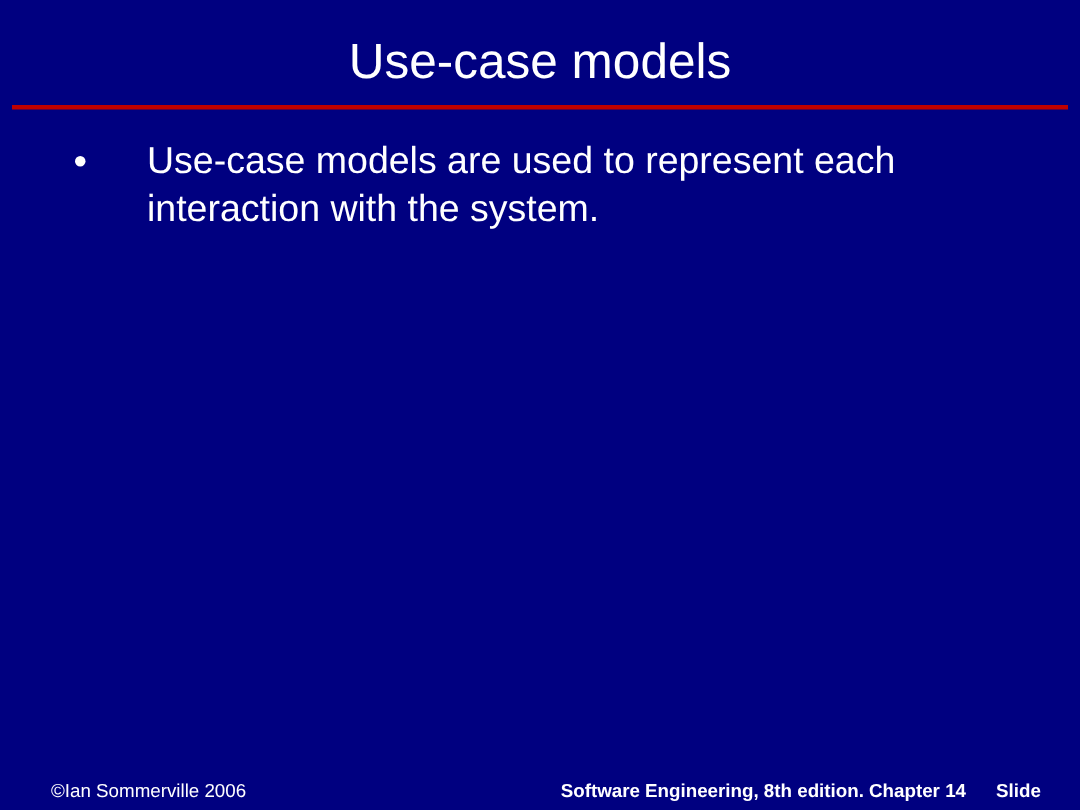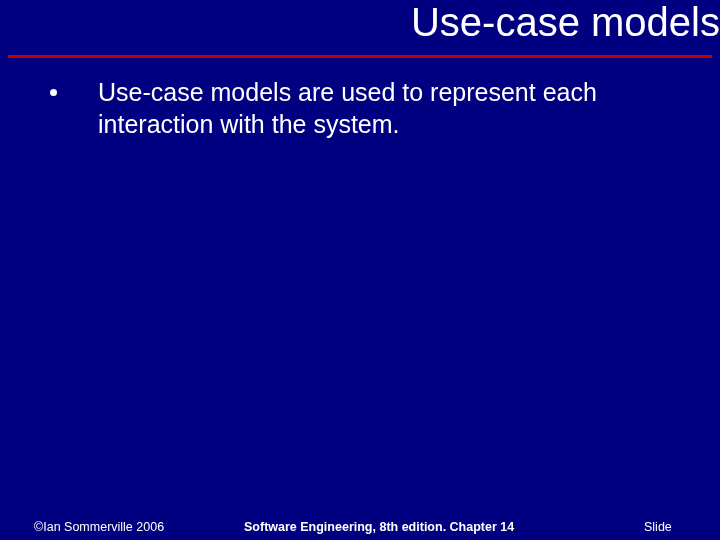--- a/index.html
+++ b/index.html
@@ -9,22 +9,23 @@
     height: 540px;
     overflow: hidden;
   }
   body {
     background: #000080;
     color: #ffffff;
     font-family: Arial, Helvetica, sans-serif;
     position: relative;
   }
   .title {
-    text-align: right;
-    font-size: 40px;
+    text-align: center;
+    font-size: 33px;
+    padding-top: 22px;
     padding-bottom: 10px;
     font-weight: normal;
   }
   .rule {
     border: none;
     border-top: 3px solid #c00000;
     margin: 0 8px 0 8px;
   }
   .content {
     padding: 18px 63px 0 40px;
@@ -61,27 +62,27 @@
     display: flex;
     width: 680px;
     margin-left: 14px;
   }
   .footer-left {
     flex: 0 0 210px;
     text-align: left;
   }
   .footer-center {
     flex: 1;
-    text-align: left;
+    text-align: right;
     font-weight: bold;
   }
   .footer-right {
     flex: 0 0 70px;
-    text-align: left;
-    font-weight: normal;
+    text-align: center;
+    font-weight: bold;
   }
 </style>
 </head>
 <body>
 
 <div class="title">Use-case models</div>
 <hr class="rule">
 
 <div class="content">
   <ul class="bullets">

